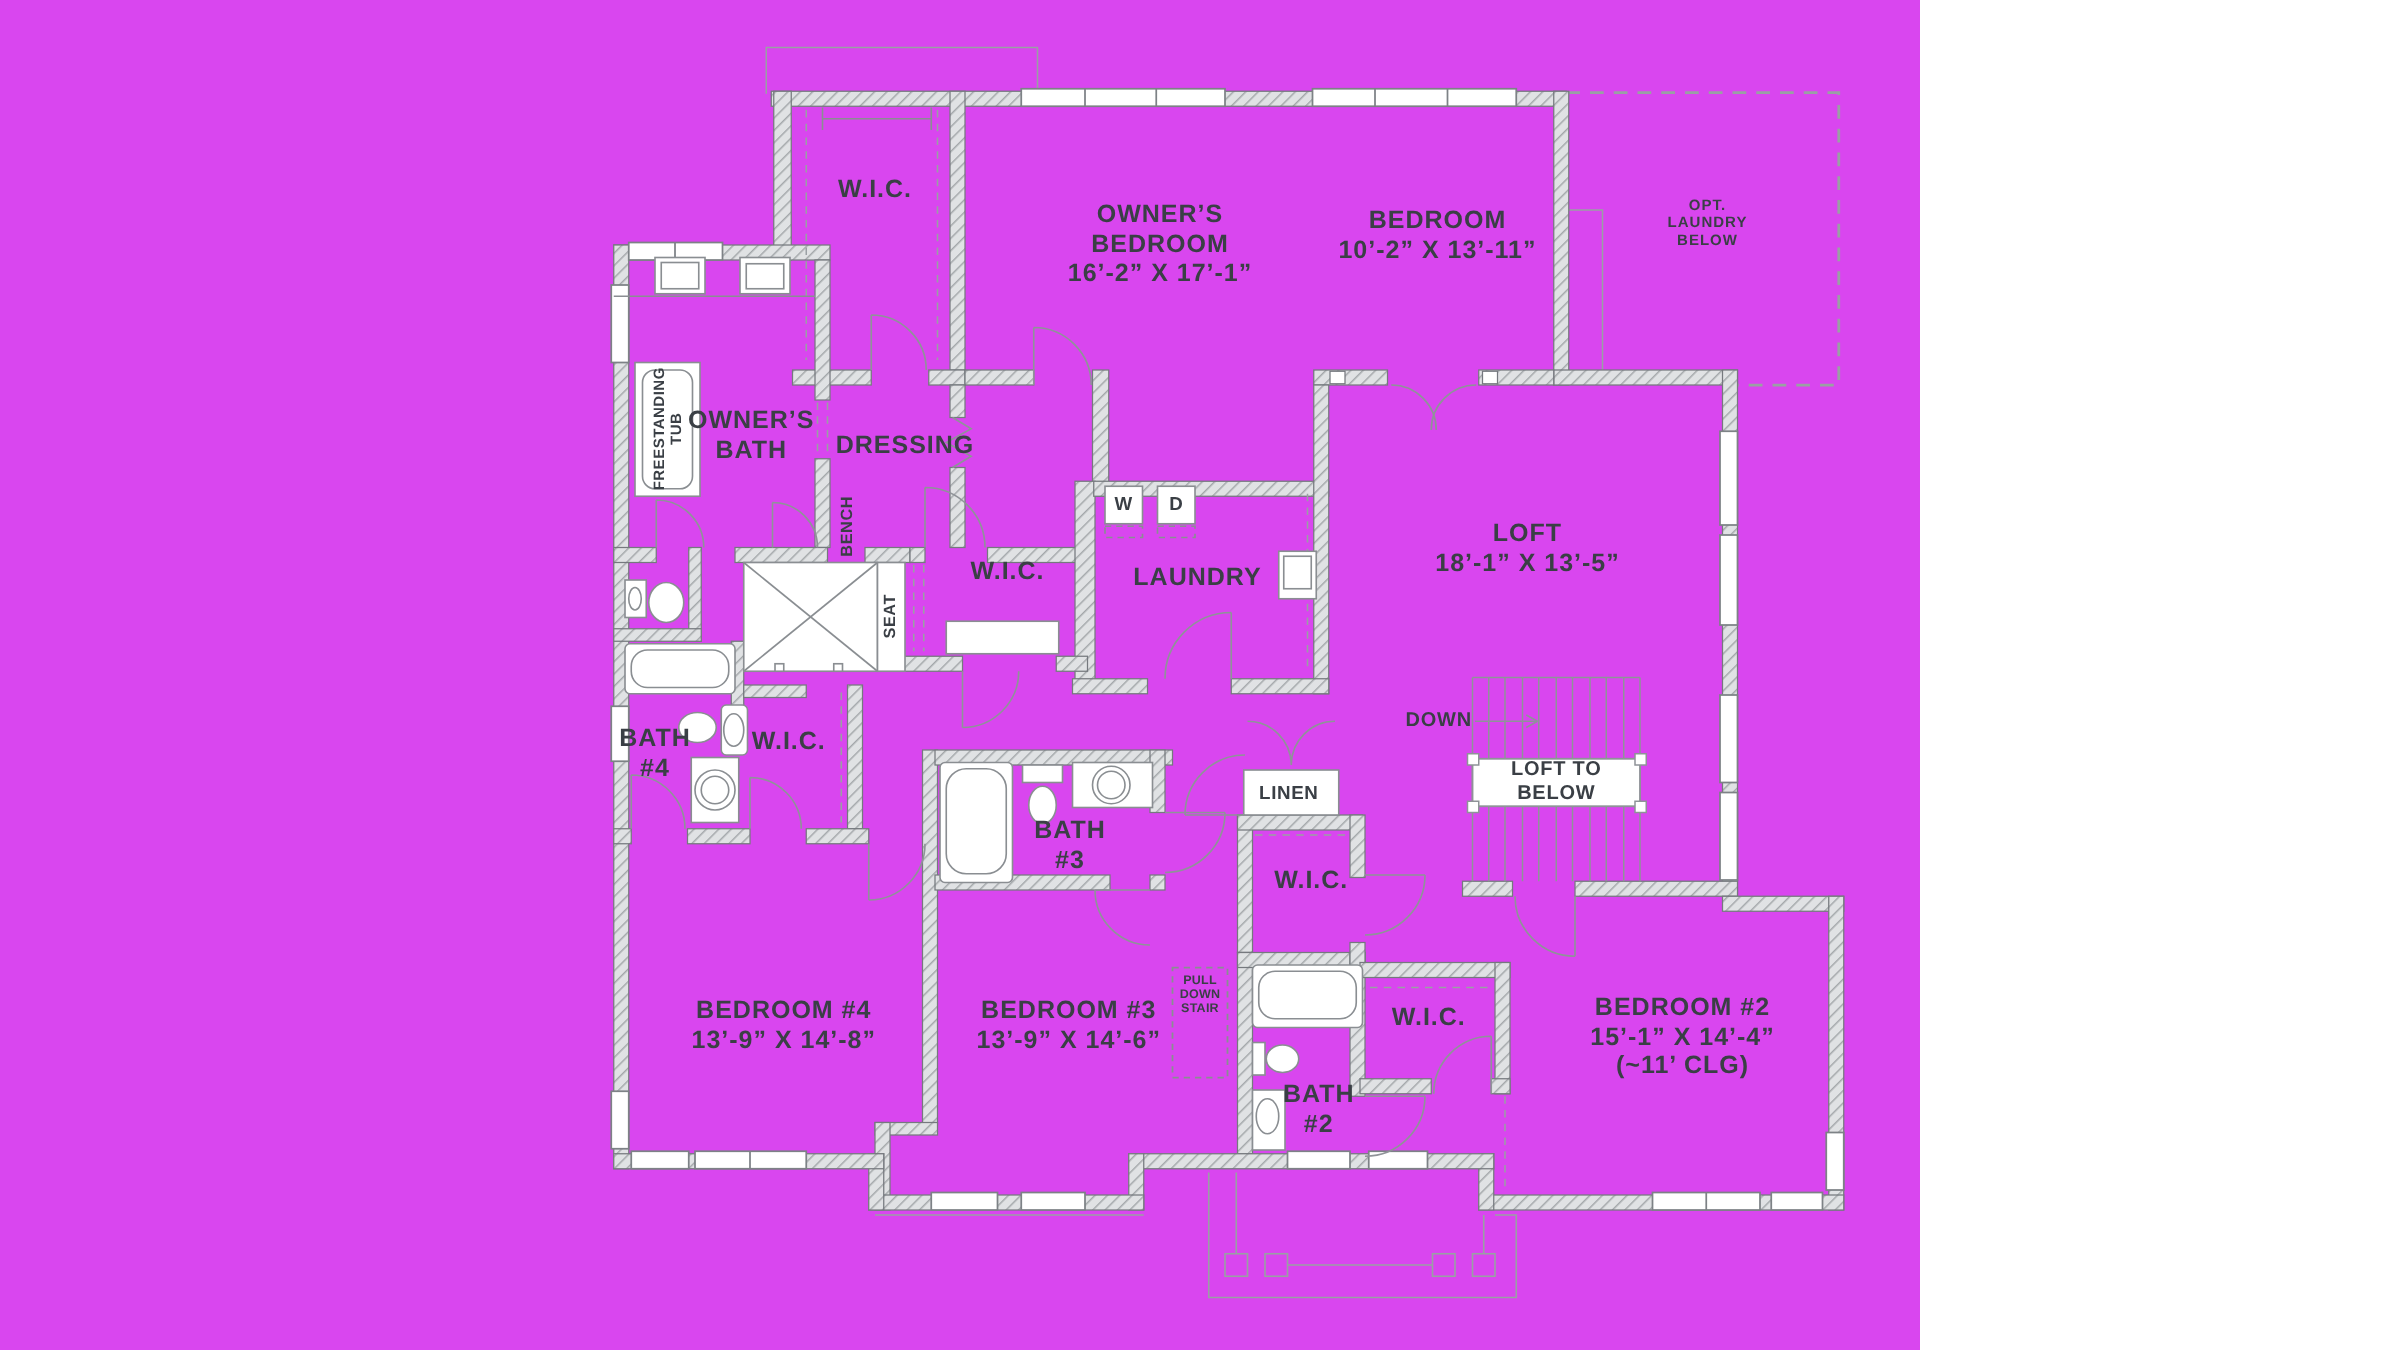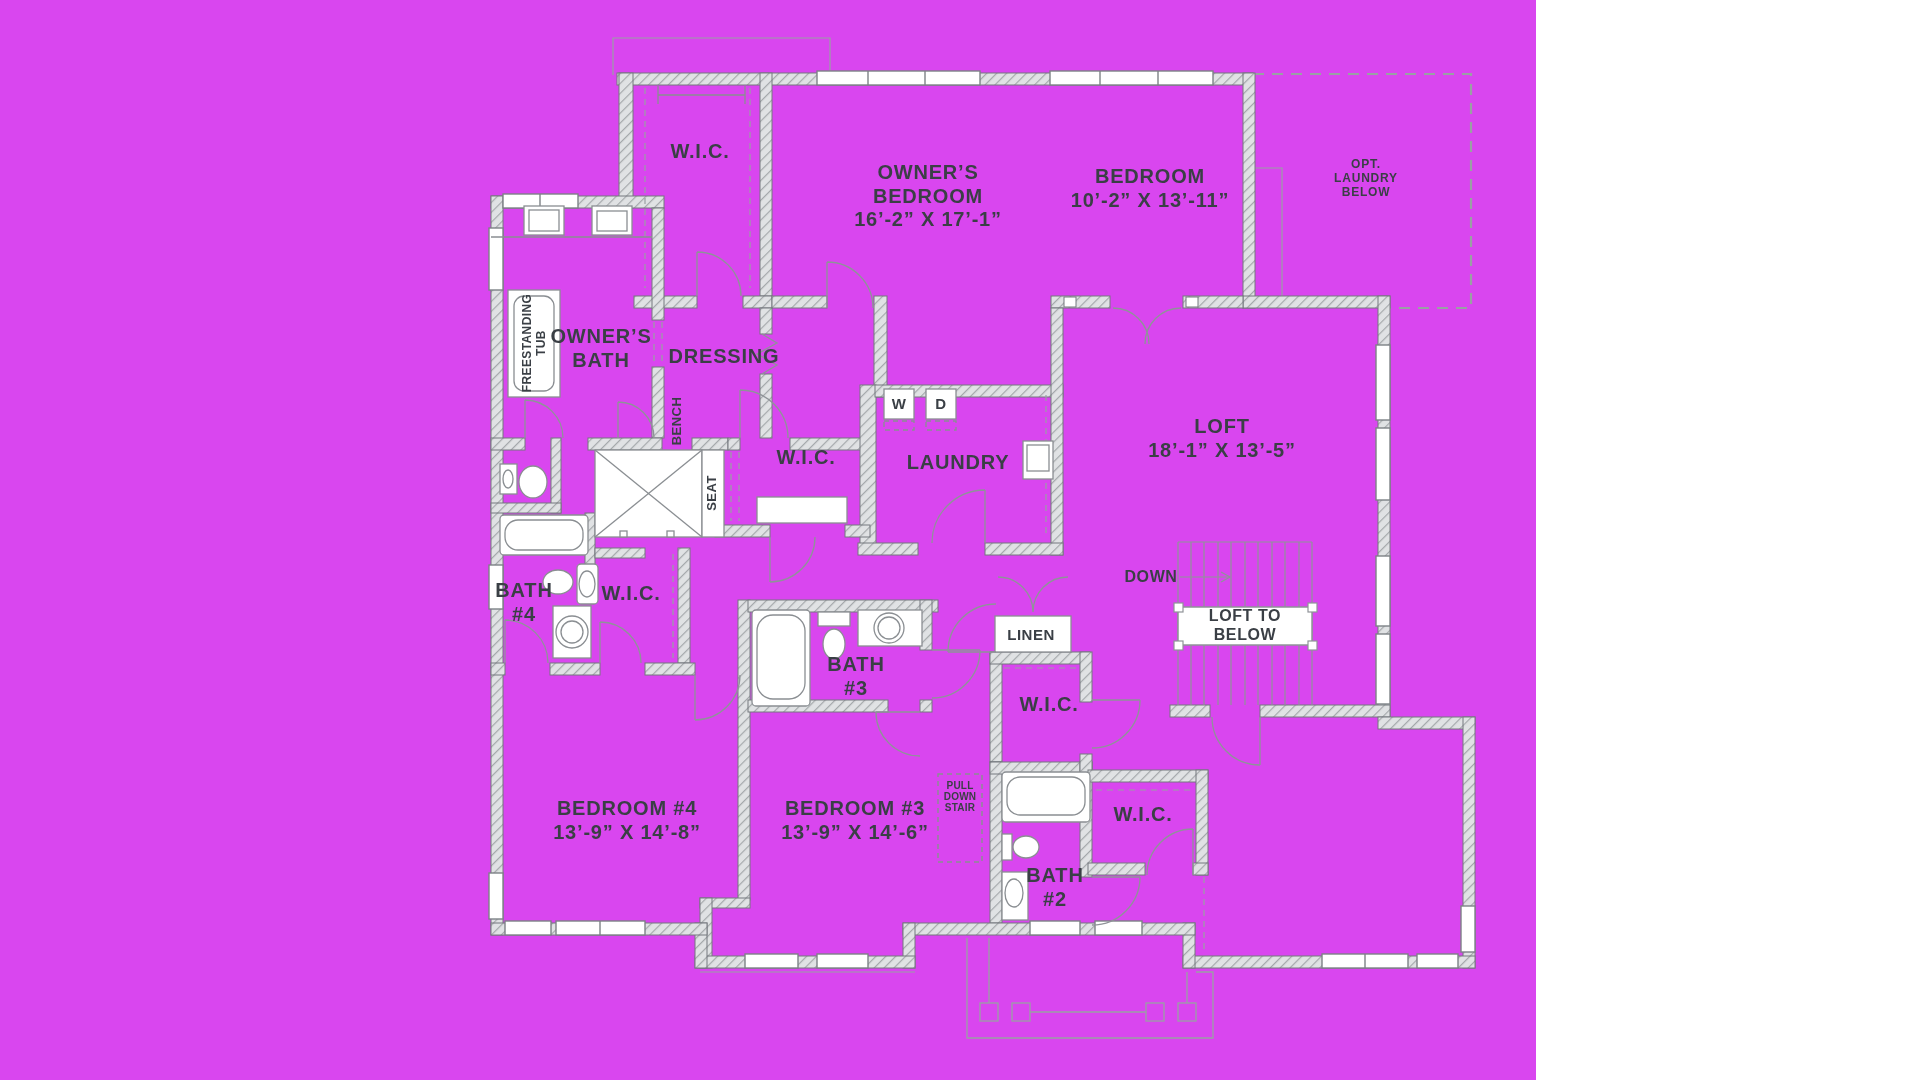--- a/index.html
+++ b/index.html
@@ -427,14 +427,19 @@
   <div>STAIR</div>
 </div>
 
 <div class="lbl" style="left:1143px;top:815px">W.I.C.</div>
 
 <div class="lbl" style="left:1055px;top:888px">
   <div>BATH</div>
   <div>#2</div>
 </div>
 
+<div class="lbl" style="left:1346px;top:830px">
+  <div>BEDROOM #2</div>
+  <div>15’-1” X 14’-4”</div>
+  <div>(~11’ CLG)</div>
+</div>
 
 </div>
 
 </body></html>

